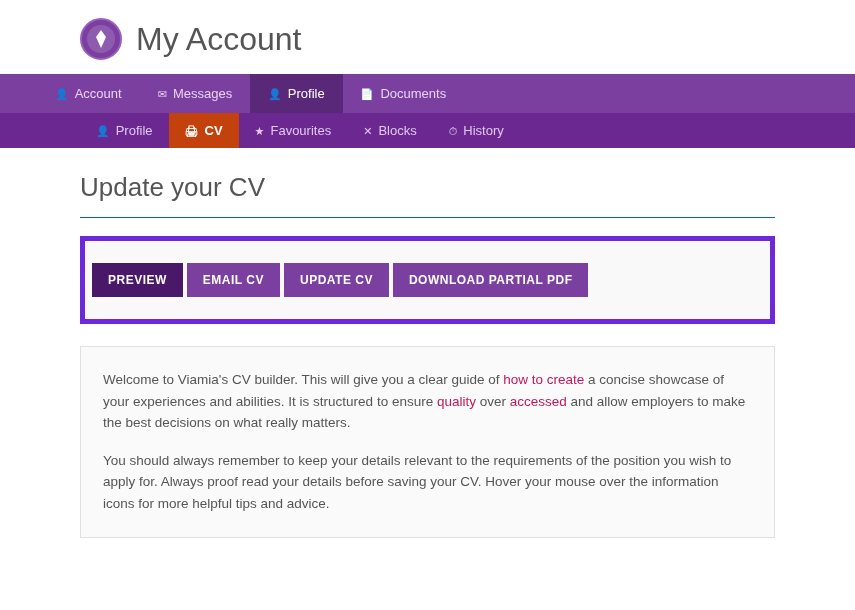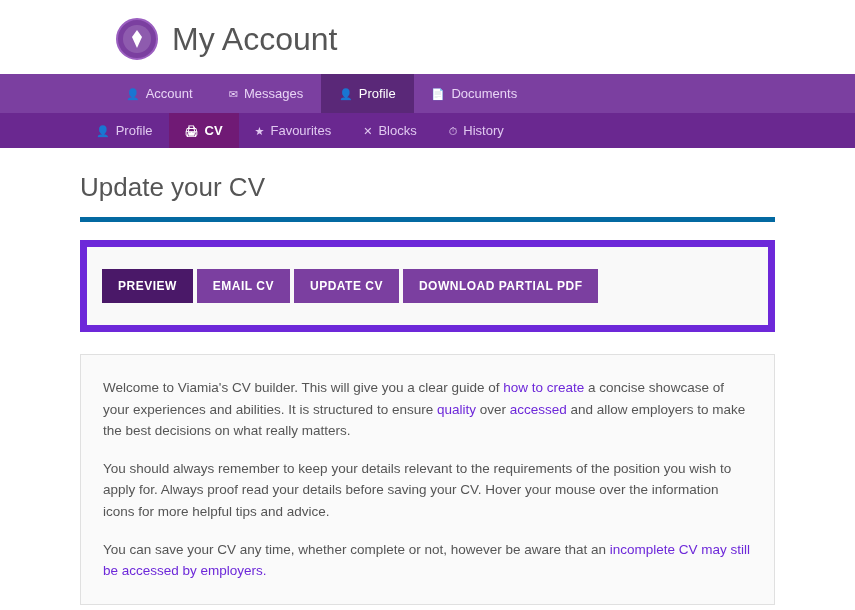--- a/index.html
+++ b/index.html
@@ -12,21 +12,21 @@
 
     .page-wrapper {
       max-width: 855px;
       margin: 0 auto;
       background: #fff;
       min-height: 610px;
     }
 
     
     .header {
-      padding: 18px 80px 14px 116px;
+      padding: 18px 80px 14px 80px;
       display: flex;
       align-items: center;
       gap: 14px;
       background: #fff;
     }
 
     .logo-icon {
       width: 42px;
       height: 42px;
     }
@@ -35,21 +35,21 @@
       font-size: 32px;
       font-weight: 300;
       color: #555;
     }
 
     
     .primary-nav {
       background: #7b3fa0;
       display: flex;
       align-items: center;
-      padding: 0 108px;
+      padding: 0 37px;
     }
 
     .primary-nav a {
       display: inline-flex;
       align-items: center;
       gap: 6px;
       color: #e8d4f5;
       text-decoration: none;
       padding: 12px 18px;
       font-size: 13px;
@@ -73,44 +73,44 @@
       display: inline-flex;
       align-items: center;
       gap: 6px;
       color: #e0c8f0;
       text-decoration: none;
       padding: 10px 16px;
       font-size: 13px;
     }
 
     .secondary-nav a.active {
-      background: #701a75;
+      background: #c2410c;
       color: #fff;
       font-weight: bold;
     }
 
     
     .content {
       padding: 24px 80px;
     }
 
     .page-heading {
       font-size: 26px;
       font-weight: 300;
       color: #555;
       margin-bottom: 18px;
       padding-bottom: 14px;
-      border-bottom: 5px solid #0369a1;
+      border-bottom: 1px solid #0369a1;
     }
 
     
     .cv-buttons {
       background: #f9f9f9;
-      border: 7px solid #6d28d9;
-      padding: 22px 15px;
+      border: 5px solid #6d28d9;
+      padding: 22px 7px;
       display: flex;
       gap: 4px;
       flex-wrap: wrap;
       margin-bottom: 22px;
       align-items: center;
     }
 
     .cv-btn {
       background: #7b3fa0;
       color: #fff;
@@ -139,21 +139,21 @@
       margin-bottom: 16px;
       color: #555;
       font-size: 13.5px;
     }
 
     .info-box p:last-child {
       margin-bottom: 0;
     }
 
     .info-box p .highlight {
-      color: #6d28d9;
+      color: #be185d;
     }
 
     
     .icon-account::before { content: "👤 "; font-size: 11px; }
     .icon-messages::before { content: "✉ "; font-size: 11px; }
     .icon-profile::before { content: "👤 "; font-size: 11px; }
     .icon-documents::before { content: "📄 "; font-size: 11px; }
     .icon-cv::before { content: "🖨 "; font-size: 11px; }
     .icon-favourites::before { content: "★ "; font-size: 11px; }
     .icon-alerts::before { content: "🔔 "; font-size: 11px; }
@@ -227,19 +227,16 @@
       <button class="cv-btn">DOWNLOAD PARTIAL PDF</button>
     </div>
 
     <div class="info-box">
       <p>
         Welcome to Viamia's CV builder. This will give you a clear guide of <span class="highlight">how to create</span> a concise showcase of your experiences and abilities. It is structured to ensure <span class="highlight">quality</span> over <span class="highlight">accessed</span> and allow employers to make the best decisions on what really matters.
       </p>
       <p>
         You should always remember to keep your details relevant to the requirements of the position you wish to apply for. Always proof read your details before saving your CV. Hover your mouse over the information icons for more helpful tips and advice.
       </p>
-      <p>
-        You can save your CV any time, whether complete or not, however be aware that an <span class="highlight">incomplete CV may still be accessed by employers.</span>
-      </p>
     </div>
 
   </div>
 </div>
 
 </body></html>

